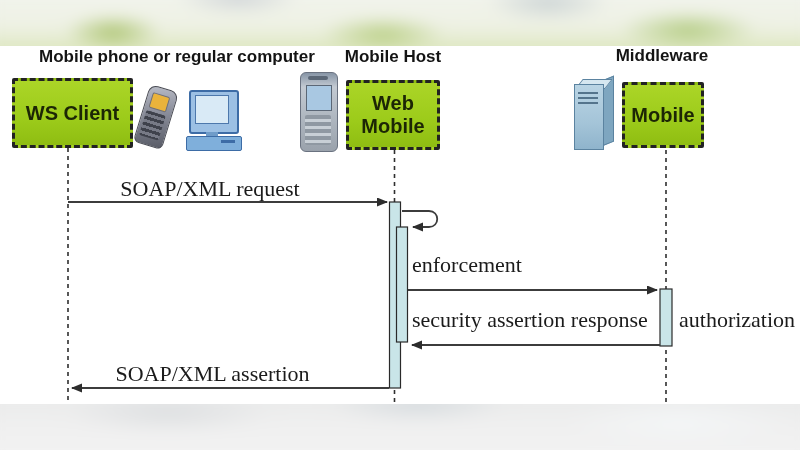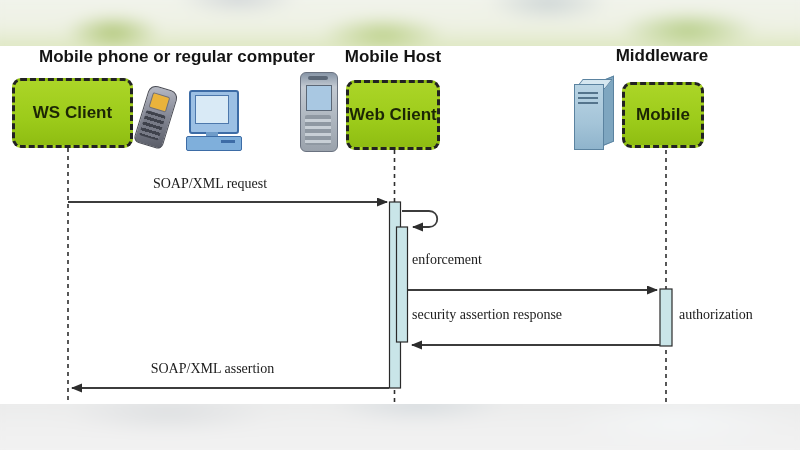--- a/index.html
+++ b/index.html
@@ -30,23 +30,23 @@
 
   
   .group-label{position:absolute;font-weight:bold;font-size:17px;color:#141414;white-space:nowrap;}
   .g1{left:4px;top:47px;margin-left:35px;}
   .g2{left:343px;top:47px;width:100px;text-align:center;}
   .g3{left:611px;top:46px;width:102px;text-align:center;}
 
   
   .actor-box{position:absolute;box-sizing:border-box;
     background:linear-gradient(180deg,var(--actor-fill-light,#abd527) 0%,var(--actor-fill,#9ccb1a) 60%,#8fbd12 100%);
-    border:3px dashed var(--actor-border,#222);border-radius:9px;
+    border:3px dashed var(--actor-border,#222);border-radius:2px;
     display:flex;align-items:center;justify-content:center;text-align:center;
-    font-weight:bold;font-size:17px;color:#1c2605;line-height:1.15;}
+    font-weight:bold;font-size:20px;color:#1c2605;line-height:1.15;}
   .box-ws-client{left:12px;top:78px;width:121px;height:70px;}
   .box-web-service{left:346px;top:80px;width:94px;height:70px;}
   .box-guard{left:622px;top:82px;width:82px;height:66px;}
 
   
   .icon{position:absolute;}
   
   .cellphone{left:141px;top:87px;width:30px;height:60px;transform:rotate(17deg);}
   .cellphone .body{position:absolute;inset:0;border-radius:8px 8px 6px 6px;
     background:linear-gradient(160deg,#b9bcc6 0%,#8e919e 40%,#585b66 100%);border:1px solid #4a4c55;}
@@ -81,21 +81,21 @@
     border:1px solid #5b83a0;transform:skewY(-22deg);transform-origin:left top;}
   .server .top{position:absolute;left:1px;top:1px;width:28px;height:8px;background:#d6e7f0;
     border:1px solid #5b83a0;transform:skewX(-38deg);transform-origin:left bottom;}
   .server .vent{position:absolute;left:4px;width:20px;height:2px;background:#54748c;}
 
   
   .overlay{position:absolute;left:0;top:0;width:800px;height:450px;}
 
   
   .msg{position:absolute;font-family:"Liberation Serif","DejaVu Serif",serif;
-       font-size:14px;color:#1b1b1b;white-space:nowrap;}
+       font-size:22px;color:#1b1b1b;white-space:nowrap;}
   .m-request{left:105px;top:176px;width:210px;text-align:center;}
   .m-enforcement{left:412px;top:235px;margin-top:17px;}
   .m-authreq{left:410px;top:262px;}
   .m-secresp{left:412px;top:307px;}
   .m-auth{left:679px;top:307px;}
   .m-response{left:105px;top:361px;width:215px;text-align:center;}
 </style>
 </head>
 <body>
 
@@ -130,21 +130,21 @@
     <path d="M402,211 L429,211 C440,211 440,227 429,227 L413,227" fill="none" stroke="#3c3c3c" stroke-width="1.8" marker-end="url(#arrow)"></path>
     <line x1="408" y1="290" x2="657" y2="290" stroke="#3c3c3c" stroke-width="1.8" marker-end="url(#arrow)"></line>
     <line x1="660" y1="345" x2="412" y2="345" stroke="#3c3c3c" stroke-width="1.8" marker-end="url(#arrow)"></line>
     <line x1="389" y1="388" x2="72" y2="388" stroke="#3c3c3c" stroke-width="1.8" marker-end="url(#arrow)"></line>
   </svg>
 
   <div class="actor-box box-ws-client">
     <span>WS Client</span>
   </div>
   <div class="actor-box box-web-service">
-    <span>Web Client</span>
+    <span>Web Mobile</span>
   </div>
   <div class="actor-box box-guard">
     <span>Mobile</span>
   </div>
 
   <div class="icon cellphone">
     <div class="body"></div>
       <div class="screen"></div>
       <div class="keys"></div>
   </div>

